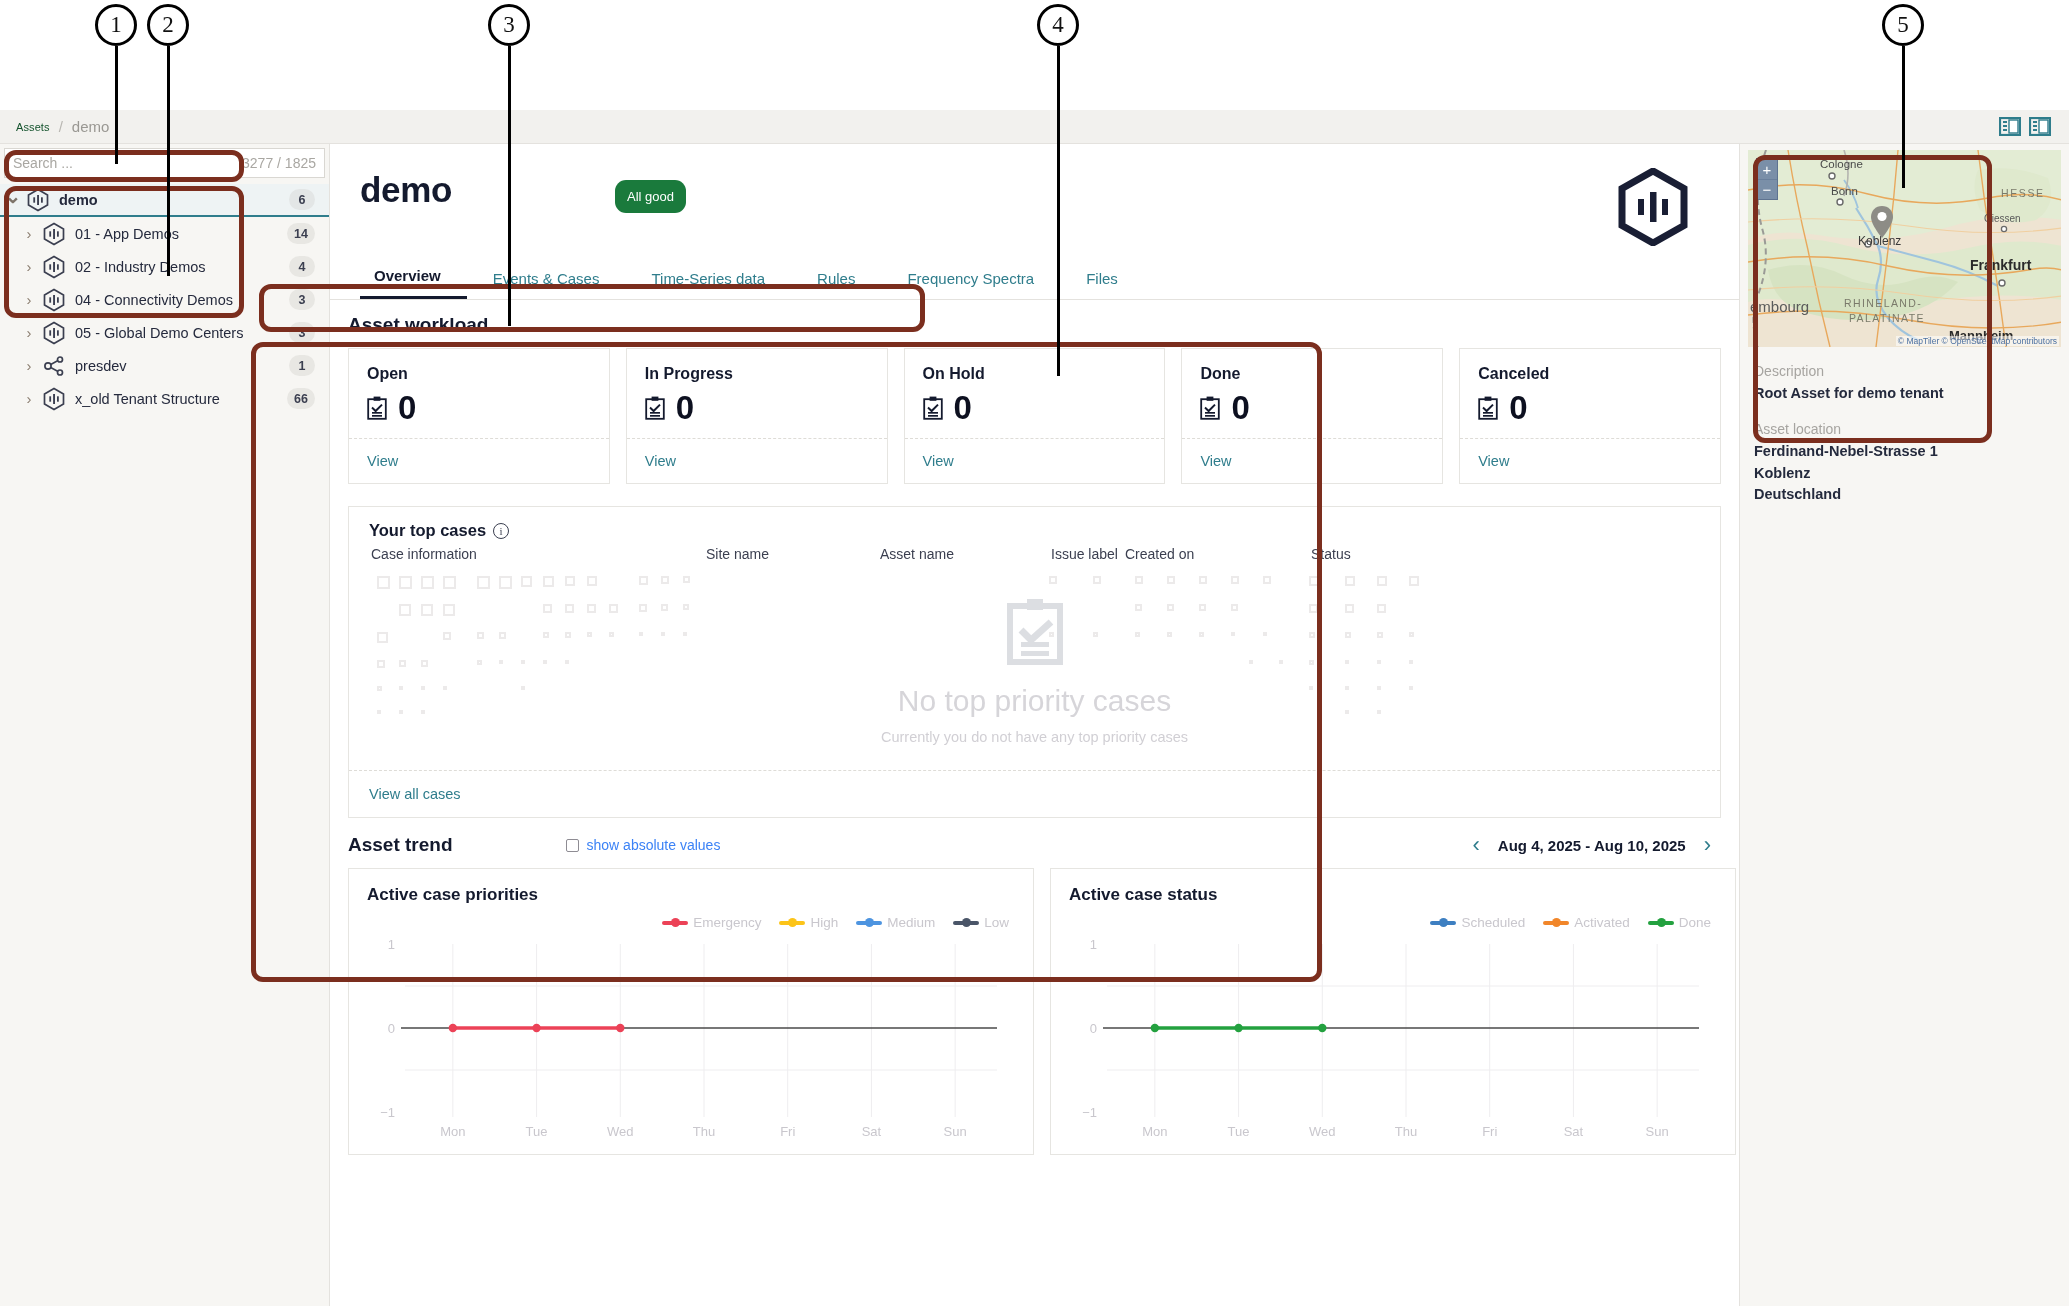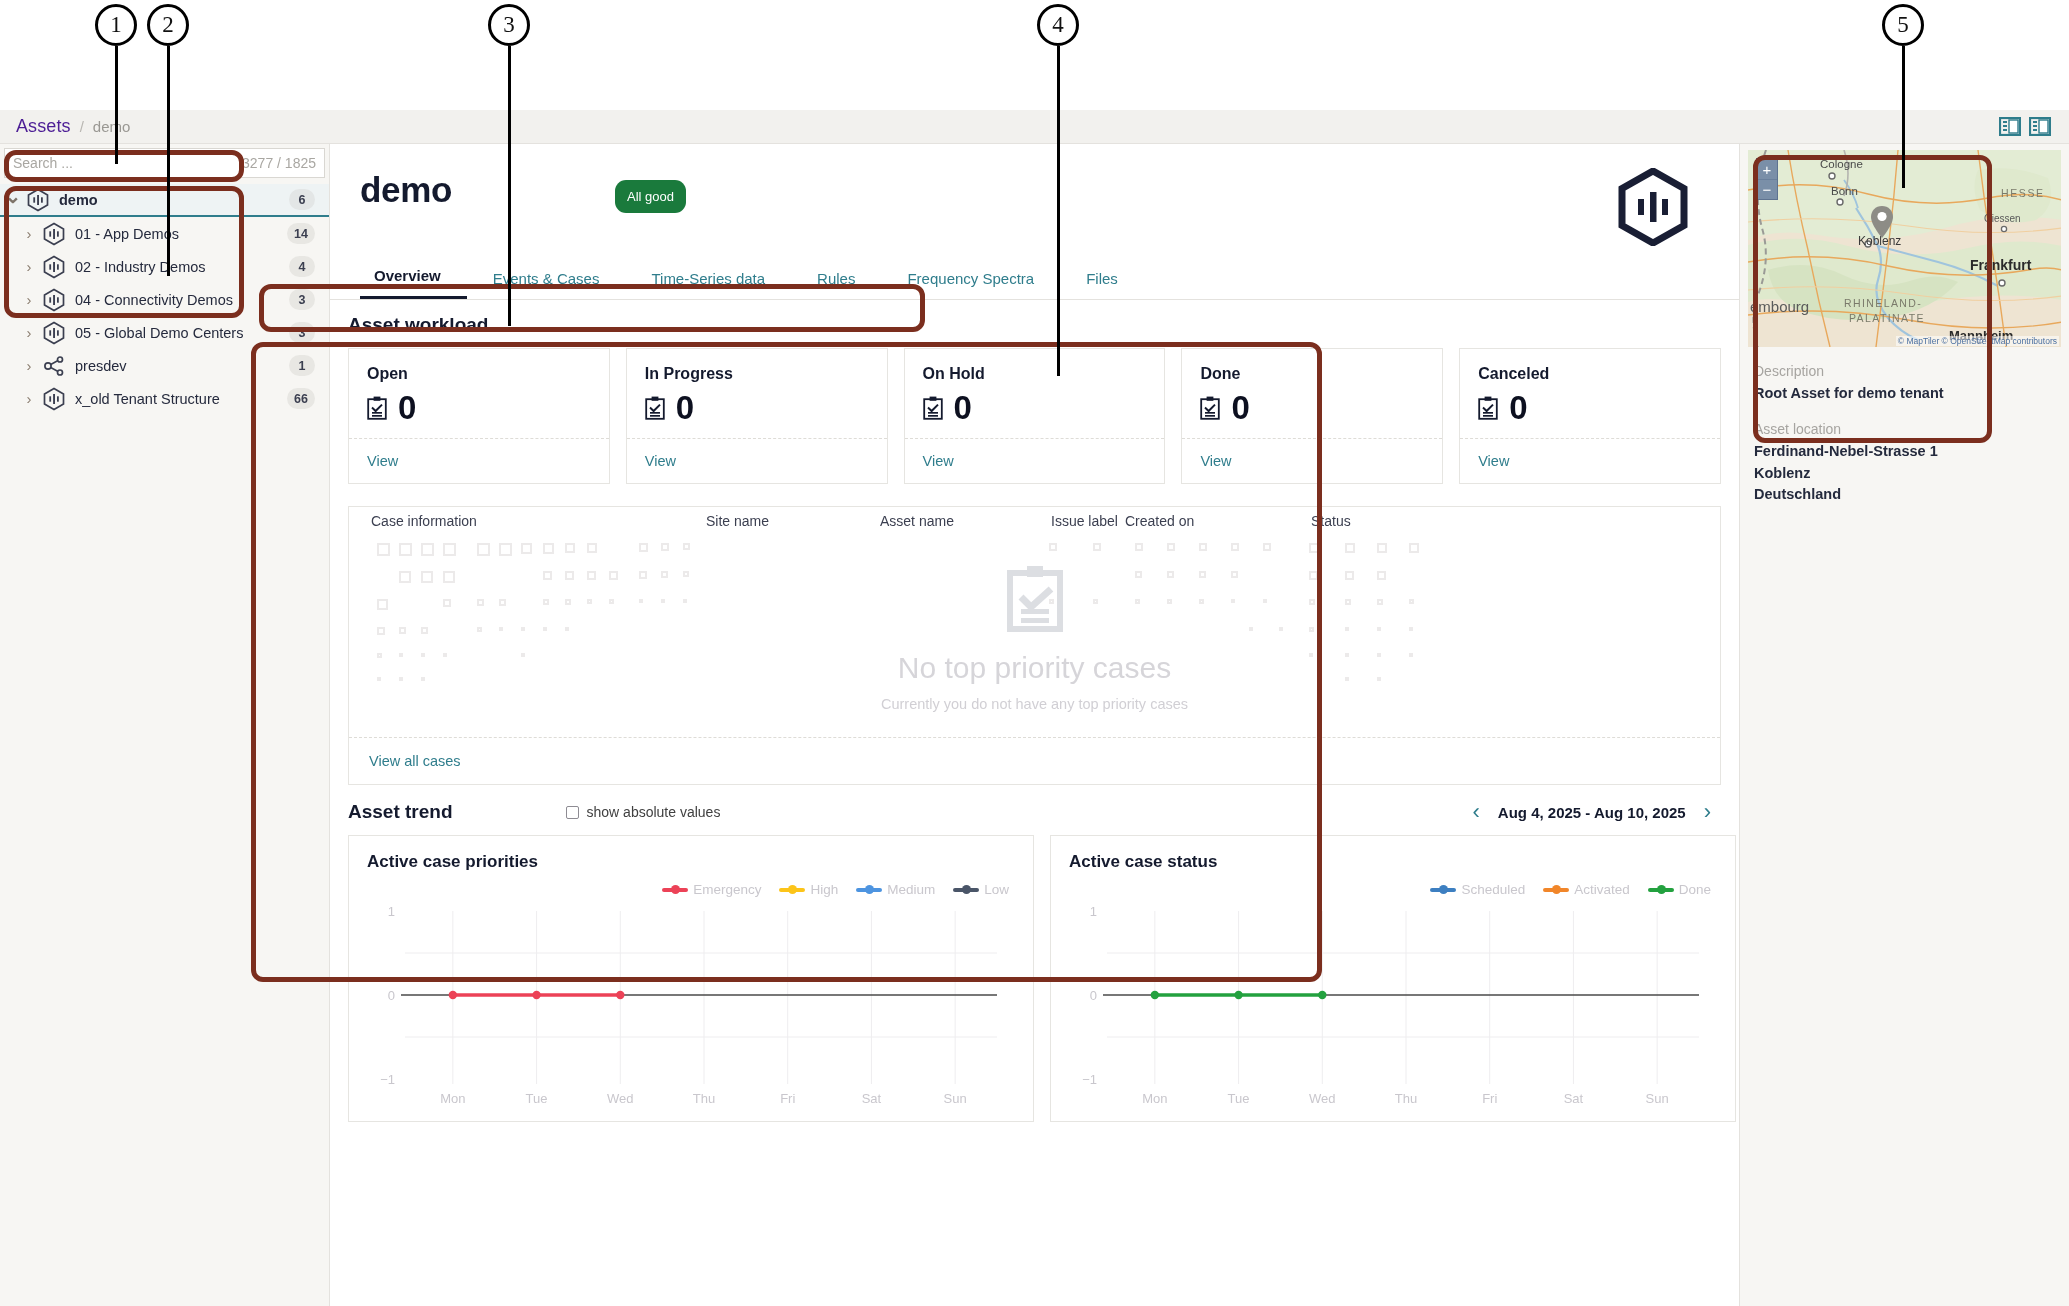--- a/index.html
+++ b/index.html
@@ -32,21 +32,21 @@
 
   
   .app { position: absolute; left: 0; top: 110px; width: 2069px; height: 1196px; background:#fff; }
 
   .topbar {
     position: absolute; left: 0; top: 0; width: 2069px; height: 34px;
     background: #f2f1ee; border-bottom: 1px solid #e4e2de;
     display: flex; align-items: center;
   }
   .crumb {
-    font-size: 18px; color: #4c1d95; padding-left: 16px; letter-spacing: .1px;
+    font-size: 11px; color: #14532d; padding-left: 16px; letter-spacing: .1px;
   }
   .crumb-sep { font-size: 15px; color: #b9b7b2; padding: 0 9px; }
   .crumb-cur { font-size: 15px; color: #9a9893; }
   .topbar-icons { margin-left: auto; display: flex; gap: 8px; padding-right: 18px; }
   .panel-icon { width: 22px; height: 19px; position: relative; }
   .panel-icon svg { display:block; }
 
   
   .sidebar {
     position: absolute; left: 0; top: 34px; width: 330px; height: 1162px;
@@ -158,21 +158,21 @@
   .empty-p { font-size: 14.5px; color: #c9c7cd; margin-top: 11px; opacity: .85; }
   .tc-foot { border-top: 1px dashed #dedcd7; padding: 14px 20px; }
 
   
   .trend-head {
     display: flex; align-items: center; padding: 16px 0 12px 0; position: relative;
   }
   .trend-title { font-size: 19px; font-weight: bold; color: #141a2e; }
   .abs-wrap { display: flex; align-items: center; gap: 8px; margin-left: 113px; }
   .cb { width: 13px; height: 13px; border: 1.4px solid #8e8c93; background: #fff; border-radius: 2px; }
-  .abs-label { font-size: 14px; color: #404040; }
+  .abs-label { font-size: 14px; color: #3b82f6; }
   .daterange { margin-left: auto; display: flex; align-items: center; gap: 18px; padding-right: 10px; }
   .dr-arrow { font-size: 22px; color: #2f7d8c; line-height: 1; }
   .dr-text { font-size: 15px; color: #141a2e; font-weight: bold; white-space: nowrap; }
 
   .charts { display: flex; gap: 16px; }
   .chart-card { flex: 1; border: 1px solid #e6e5e1; background: #fff; padding: 16px 18px 8px 18px; }
   .chart-title { font-size: 17px; font-weight: bold; color: #141a2e; }
   .legend { display: flex; justify-content: flex-end; gap: 18px; margin-top: 10px; padding-right: 6px; }
   .lg { display: flex; align-items: center; gap: 5px; }
   .lg-mark { width: 26px; height: 4px; border-radius: 2px; position: relative; }
@@ -450,20 +450,24 @@
     <rect x="5" y="19" width="10" height="1.7" fill="#141a2e"></rect>
   </svg></span>
                   <span class="card-num">0</span>
                 </div>
               </div>
               <div class="card-foot"><span class="link">View</span></div>
             </div>
           </div>
 
         <div class="topcases">
+          <div class="tc-head">
+            <span class="tc-title">Your top cases</span>
+            <span class="info-icon">i</span>
+          </div>
           <div class="tc-cols" id="tc-cols">
               <span class="tc-col" style="left: 22px;">Case information</span>
               <span class="tc-col" style="left: 357px;">Site name</span>
               <span class="tc-col" style="left: 531px;">Asset name</span>
               <span class="tc-col" style="left: 702px;">Issue label</span>
               <span class="tc-col" style="left: 776px;">Created on</span>
               <span class="tc-col" style="left: 962px;">Status</span>
             </div>
           <div class="tc-skel">
             <div id="skel">

